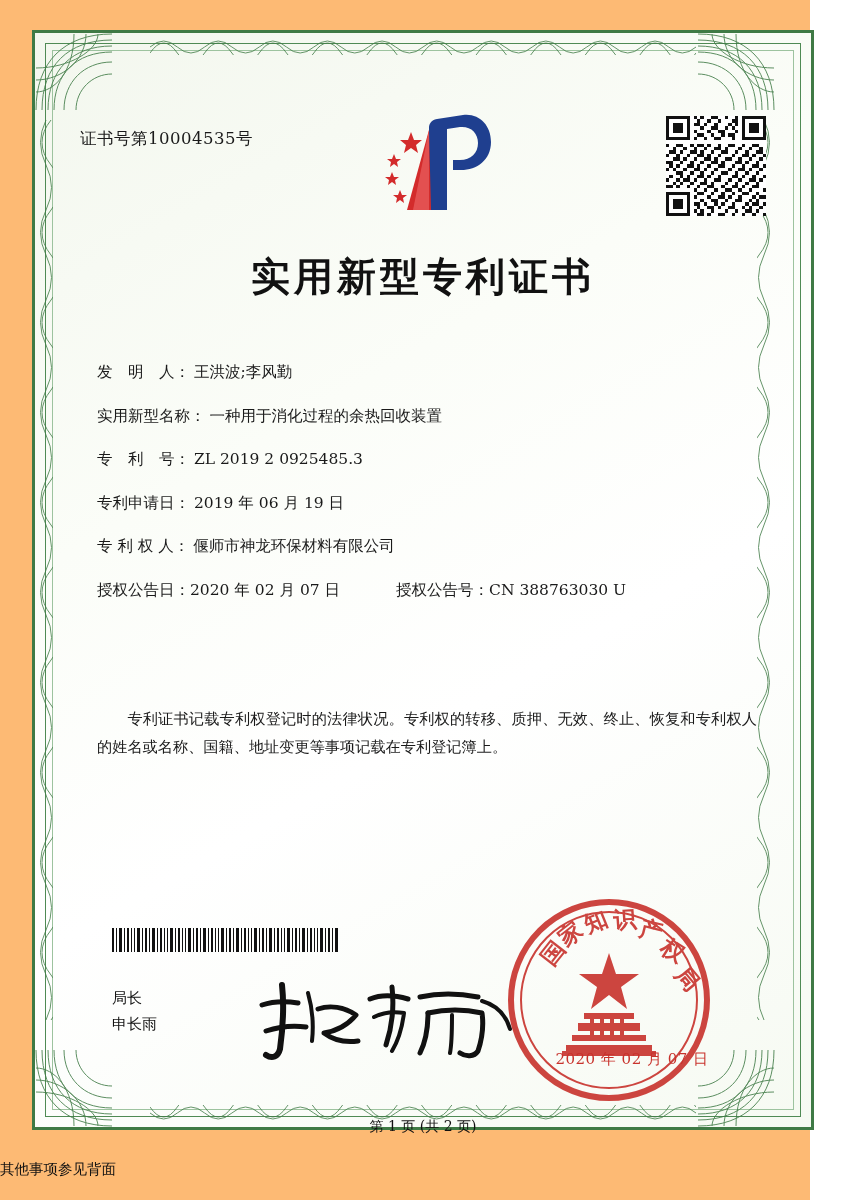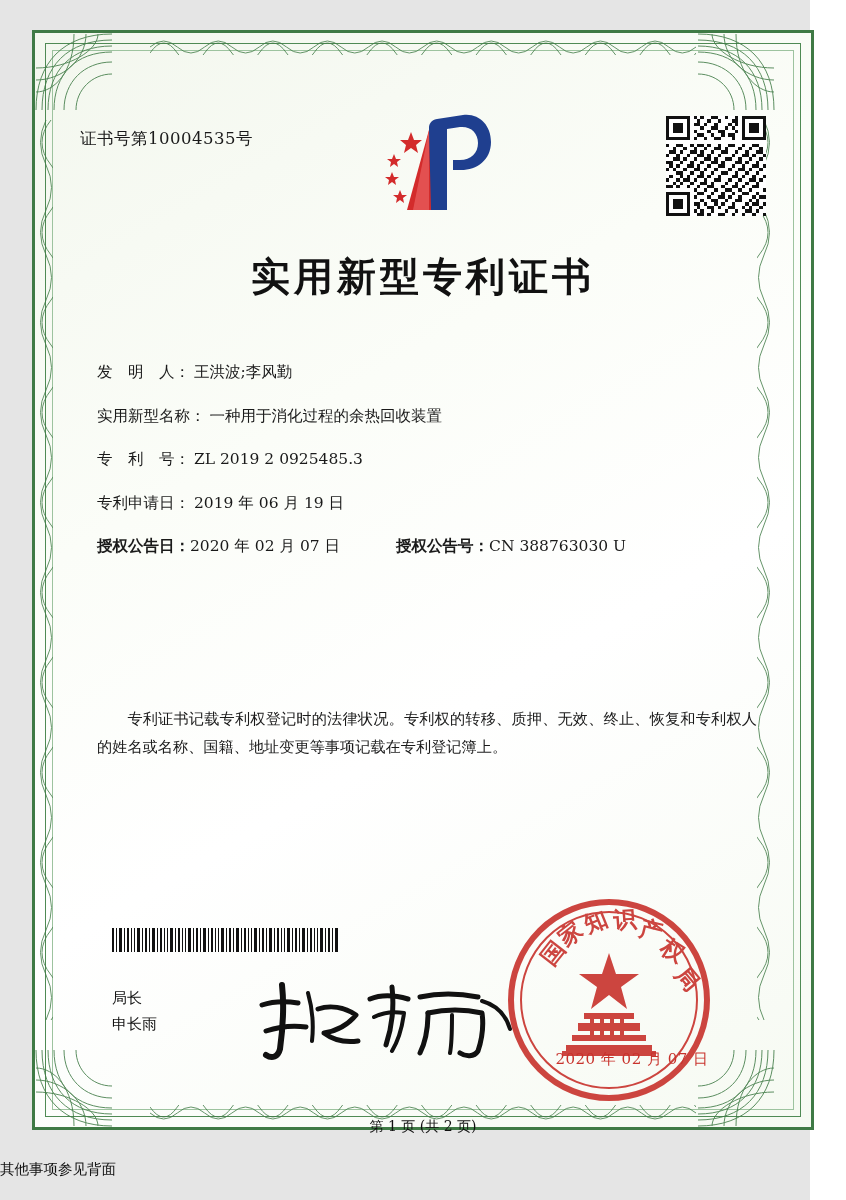--- a/index.html
+++ b/index.html
@@ -13,21 +13,21 @@
     font-family: "Liberation Serif", "DejaVu Serif", serif;
     position: relative;
     overflow: hidden;
   }
 
   .page {
     position: absolute;
     left: 0; top: 0;
     width: 810px;
     height: 1200px;
-    background: #e5e5e5;
+    background: #fdba74;
   }
 
   
   .frame-outer {
     position: absolute;
     left: 32px;
     top: 30px;
     width: 782px;
     height: 1100px;
     border: 3px solid #3f7a45;
@@ -152,21 +152,21 @@
     font-family: "DejaVu Serif", "Liberation Serif", serif;
   }
   .field-label {
     white-space: pre;
     flex: 0 0 auto;
   }
   .field-value {
     margin-left: 4px;
     flex: 1 1 auto;
   }
-  .field-row.two-col .field-label { flex: 0 0 auto; font-weight: bold; }
+  .field-row.two-col .field-label { flex: 0 0 auto; }
   .col-gap { width: 56px; flex: 0 0 auto; }
 
   .paragraphs {
     position: absolute;
     left: 45px;
     top: 655px;
     width: 660px;
     font-size: 15.2px;
     line-height: 28px;
     color: #1a1a1a;
@@ -587,20 +587,24 @@
         <span class="field-value">一种用于消化过程的余热回收装置</span>
       </div>
       <div class="field-row">
         <span class="field-label">专　利　号：</span>
         <span class="field-value">ZL 2019 2 0925485.3</span>
       </div>
       <div class="field-row">
         <span class="field-label">专利申请日：</span>
         <span class="field-value">2019 年 06 月 19 日</span>
       </div>
+      <div class="field-row">
+        <span class="field-label">专 利 权 人：</span>
+        <span class="field-value">偃师市神龙环保材料有限公司</span>
+      </div>
       <div class="field-row two-col">
         <span class="field-label">授权公告日：</span>
         <span>2020 年 02 月 07 日</span>
         <span class="col-gap"></span>
         <span class="field-label">授权公告号：</span>
         <span>CN 388763030 U</span>
       </div>
     </div>
 
     <div class="paragraphs">

